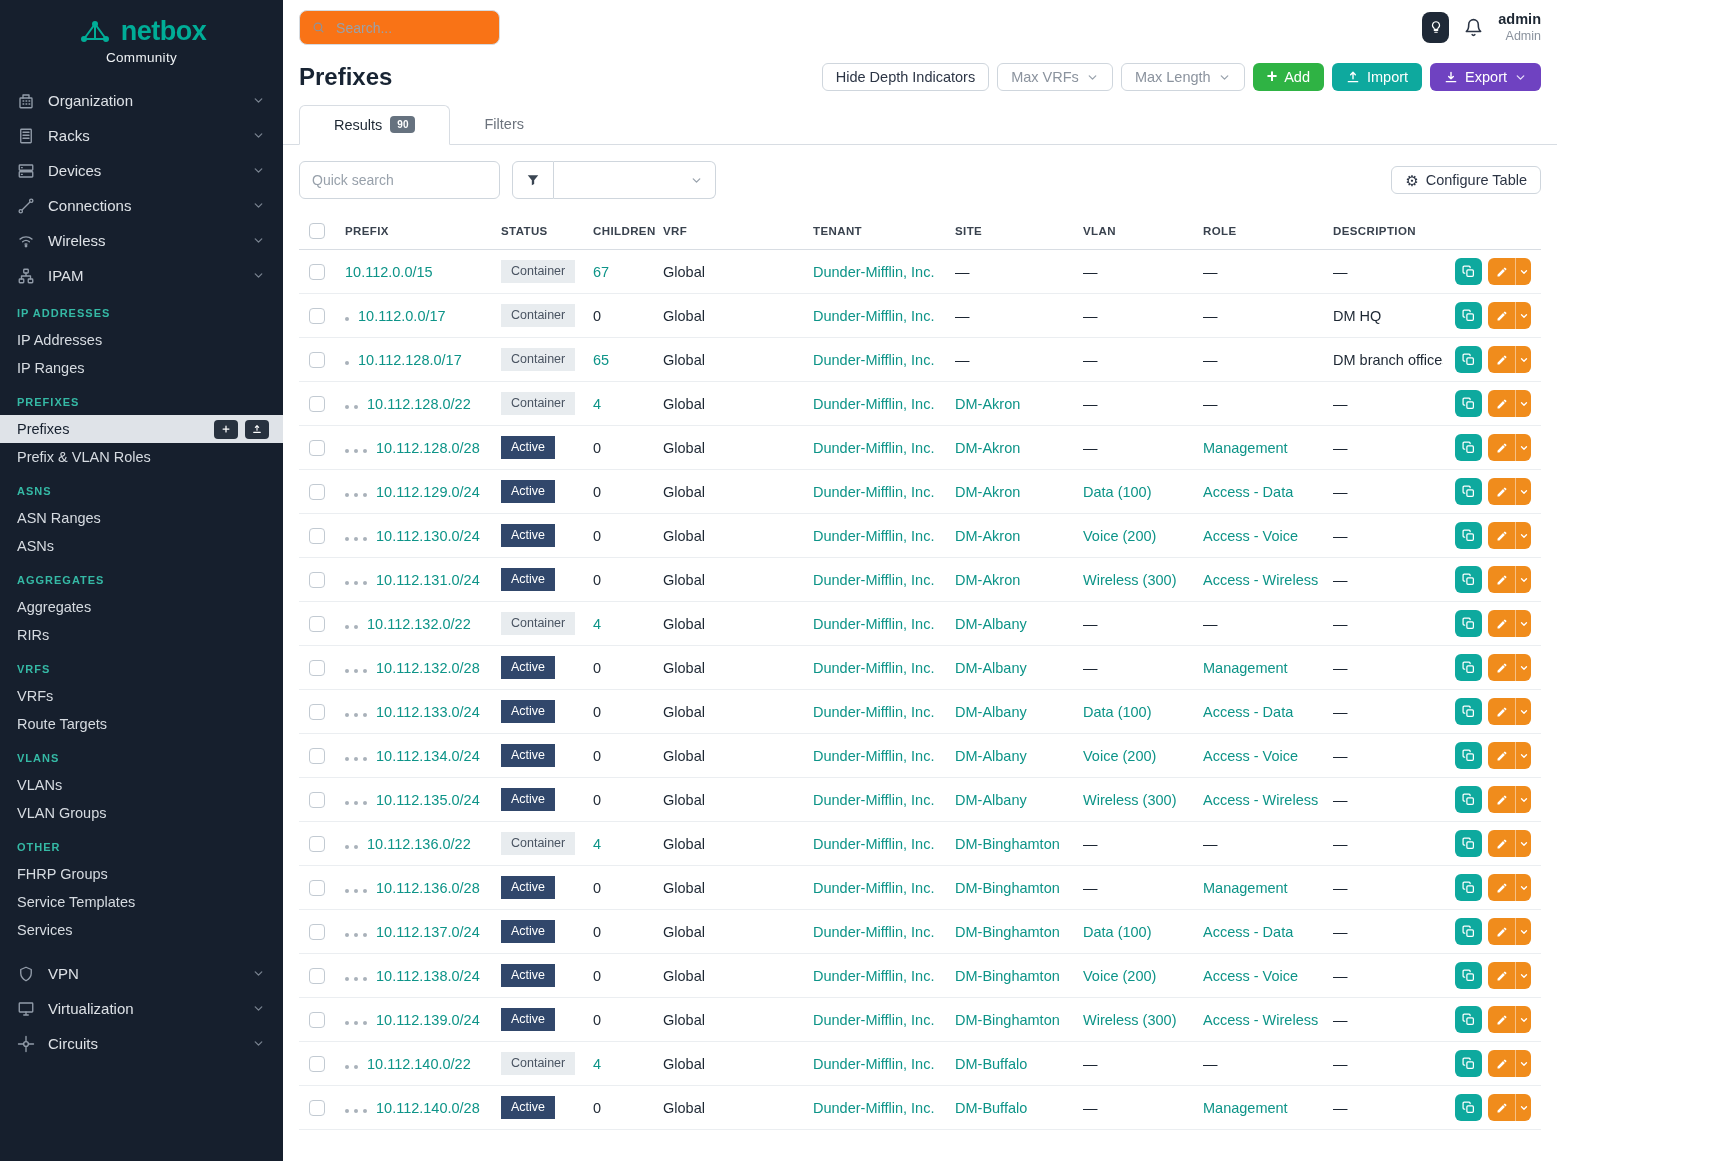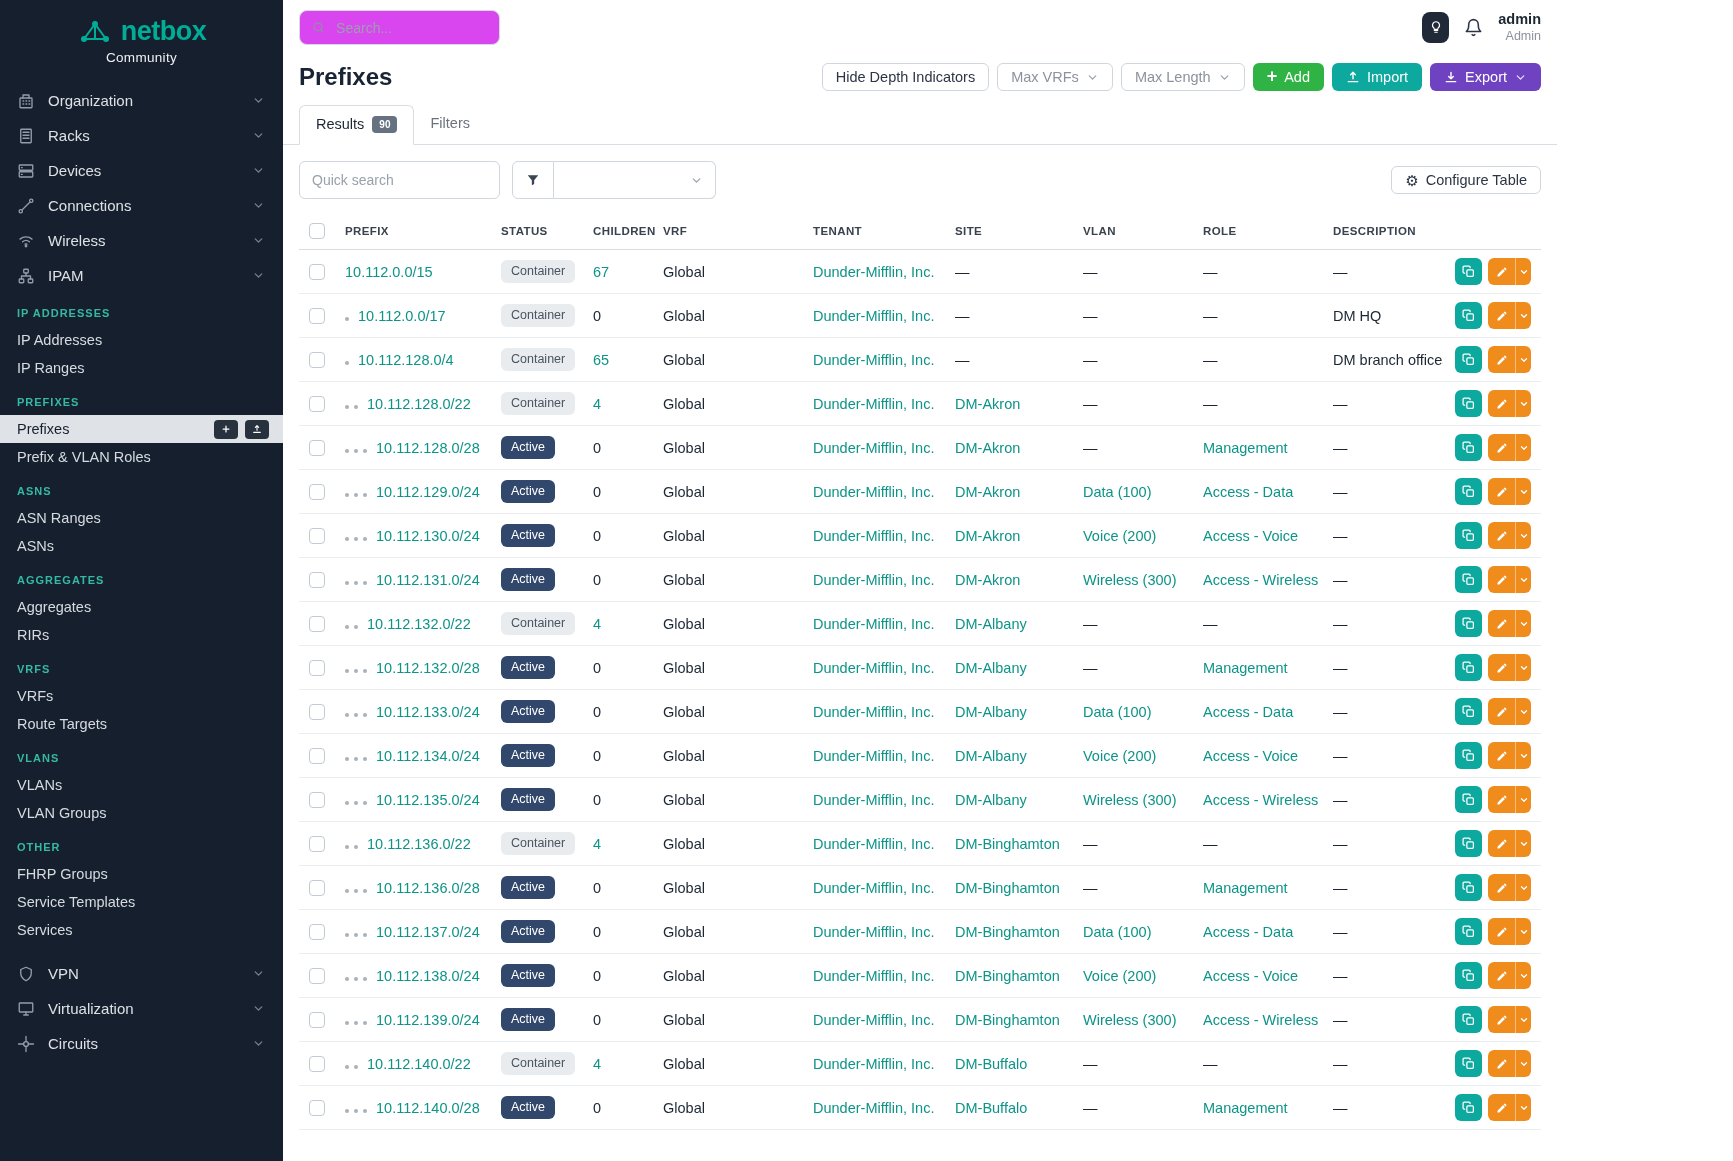--- a/index.html
+++ b/index.html
@@ -31,21 +31,21 @@
   .qa { margin-left:auto; display:flex; gap:7px; }
   .qa-btn { width:24px; height:19px; background:#28323f; border:none; border-radius:4px;
             display:flex; align-items:center; justify-content:center; cursor:pointer; padding:0; }
   .footer-gap { height:12px; }
 
   
   .main { flex:0 0 1274px; width:1274px; display:flex; flex-direction:column; background:#fff; }
 
   .topbar { height:55px; display:flex; align-items:center; padding:0 16px; }
   .search-box { width:201px; height:35px; border:1px solid #d5dbe1; border-radius:8px;
-                display:flex; align-items:center; gap:9px; padding:0 12px; background:#d946ef; }
+                display:flex; align-items:center; gap:9px; padding:0 12px; background:#f97316; }
   .search-box input { border:none; outline:none; width:100%; font-size:14px; color:#2c3545;
                       font-family:inherit; background:transparent; }
   input::placeholder { color:#98a1ab; }
   .topbar-right { margin-left:auto; display:flex; align-items:center; gap:15px; }
   .bulb-btn { width:27px; height:31px; background:#1f2937; border:none; border-radius:8px;
               display:flex; align-items:center; justify-content:center; cursor:pointer; }
   .bell-btn { background:none; border:none; cursor:pointer; display:flex; padding:0; }
   .user-block { text-align:right; line-height:1.2; cursor:pointer; }
   .user-name { font-weight:700; font-size:14.5px; color:#1d2733; }
   .user-role { font-size:12.5px; color:#8b939e; }
@@ -57,22 +57,22 @@
          gap:7px; padding:0 13px; cursor:pointer; border:1px solid transparent; font-family:inherit;
          background:#fff; white-space:nowrap; }
   .btn-outline { border-color:#cfd6dd; color:#2c3545; }
   .btn-select  { border-color:#cfd6dd; color:#8b939e; }
   .btn-green  { background:#2fb344; color:#fff; font-weight:500; }
   .btn-teal   { background:#0ea99e; color:#fff; font-weight:500; }
   .btn-purple { background:#6f42c1; color:#fff; font-weight:500; }
   .plus-glyph { font-size:18px; font-weight:600; line-height:1; margin-top:-2px; }
 
   .tabs { display:flex; padding:0 16px; margin-top:14px; border-bottom:1px solid #d8dde3; }
-  .tab { padding:10px 16px 11px; font-size:14.5px; color:#6c737d; display:flex; gap:8px;
-         align-items:flex-start; cursor:pointer; }
+  .tab { padding:10px 34px 11px; font-size:14.5px; color:#6c737d; display:flex; gap:8px;
+         align-items:center; cursor:pointer; }
   .tab.active { color:#1d2733; font-weight:500; border:1px solid #d8dde3; border-bottom:1px solid #fff;
                 border-radius:6px 6px 0 0; margin-bottom:-1px; background:#fff; }
   .count-badge { background:#66727f; color:#fff; font-size:10px; font-weight:600;
                  border-radius:4px; padding:2px 7px; line-height:1.3; }
 
   .controls { display:flex; align-items:center; padding:16px 16px 12px; }
   .quick-search { width:201px; height:38px; border:1px solid #cfd6dd; border-radius:6px;
                   padding:0 12px; font-size:14px; outline:none; font-family:inherit; color:#2c3545; }
   .filter-group { display:flex; margin-left:12px; height:38px; }
   .funnel-btn { width:42px; border:1px solid #cfd6dd; border-radius:6px 0 0 6px; background:#fff;
@@ -84,21 +84,21 @@
   .gear-glyph { font-size:15px; line-height:1; }
 
   
   .tbl-wrap { padding:0 16px; }
   table { width:100%; border-collapse:collapse; table-layout:fixed; }
   th { font-size:11.5px; color:#39424e; text-align:left; font-weight:700; letter-spacing:.4px;
        padding:12px 10px 10px; border-bottom:1px solid #d8dde3; white-space:nowrap; cursor:pointer; }
   td { padding:8px 10px; border-bottom:1px solid #ebeef1; font-size:14.5px; white-space:nowrap;
        overflow:hidden; vertical-align:middle; color:#1d2733; }
   .lnk { color:#0d9488; text-decoration:none; cursor:pointer; }
-  .badge { font-size:12.5px; padding:4px 10px; border-radius:6px; display:inline-block; line-height:1.25; }
+  .badge { font-size:12.5px; padding:4px 10px; border-radius:0; display:inline-block; line-height:1.25; }
   .b-container { background:#e8ecef; color:#4a5462; }
   .b-active { background:#31476b; color:#fff; }
   .dots { display:inline-flex; gap:5px; align-items:center; margin-right:9px; }
   .dot { width:4px; height:4px; border-radius:50%; background:#a9b1ba; display:inline-block; }
   input[type=checkbox] { appearance:none; -webkit-appearance:none; width:16px; height:16px;
        border:1px solid #c2cad2; border-radius:4px; background:#fff; margin:0;
        vertical-align:middle; cursor:pointer; }
   .td-check, .th-check { width:36px; }
   .td-actions { text-align:right; overflow:visible; }
   .act { border:none; cursor:pointer; display:inline-flex; align-items:center; justify-content:center;
@@ -484,21 +484,21 @@
                     <svg width="10" height="10" viewBox="0 0 24 24" fill="none" stroke="#fff" stroke-width="3" stroke-linecap="round" stroke-linejoin="round">
                       <path d="M6 9l6 6 6-6"></path>
                     </svg>
                   </button>
                 </span></td>
             </tr>
             <tr>
               <td class="td-check"><input type="checkbox" style=""></td>
               <td><span class="dots">
                   <span class="dot"></span>
-                </span><a href="#" class="lnk">10.112.128.0/4</a></td>
+                </span><a href="#" class="lnk">10.112.128.0/17</a></td>
               <td><span class="badge b-container">Container</span></td>
               <td><a href="#" class="lnk">65</a></td>
               <td>Global</td>
               <td><a href="#" class="lnk">Dunder-Mifflin, Inc.</a></td>
               <td><span>—</span></td>
               <td><span>—</span></td>
               <td><span>—</span></td>
               <td>DM branch offices</td>
               <td class="td-actions"><button class="act clone">
                   <svg width="13" height="13" viewBox="0 0 24 24" fill="none" stroke="#fff" stroke-width="2.3" stroke-linecap="round" stroke-linejoin="round">

